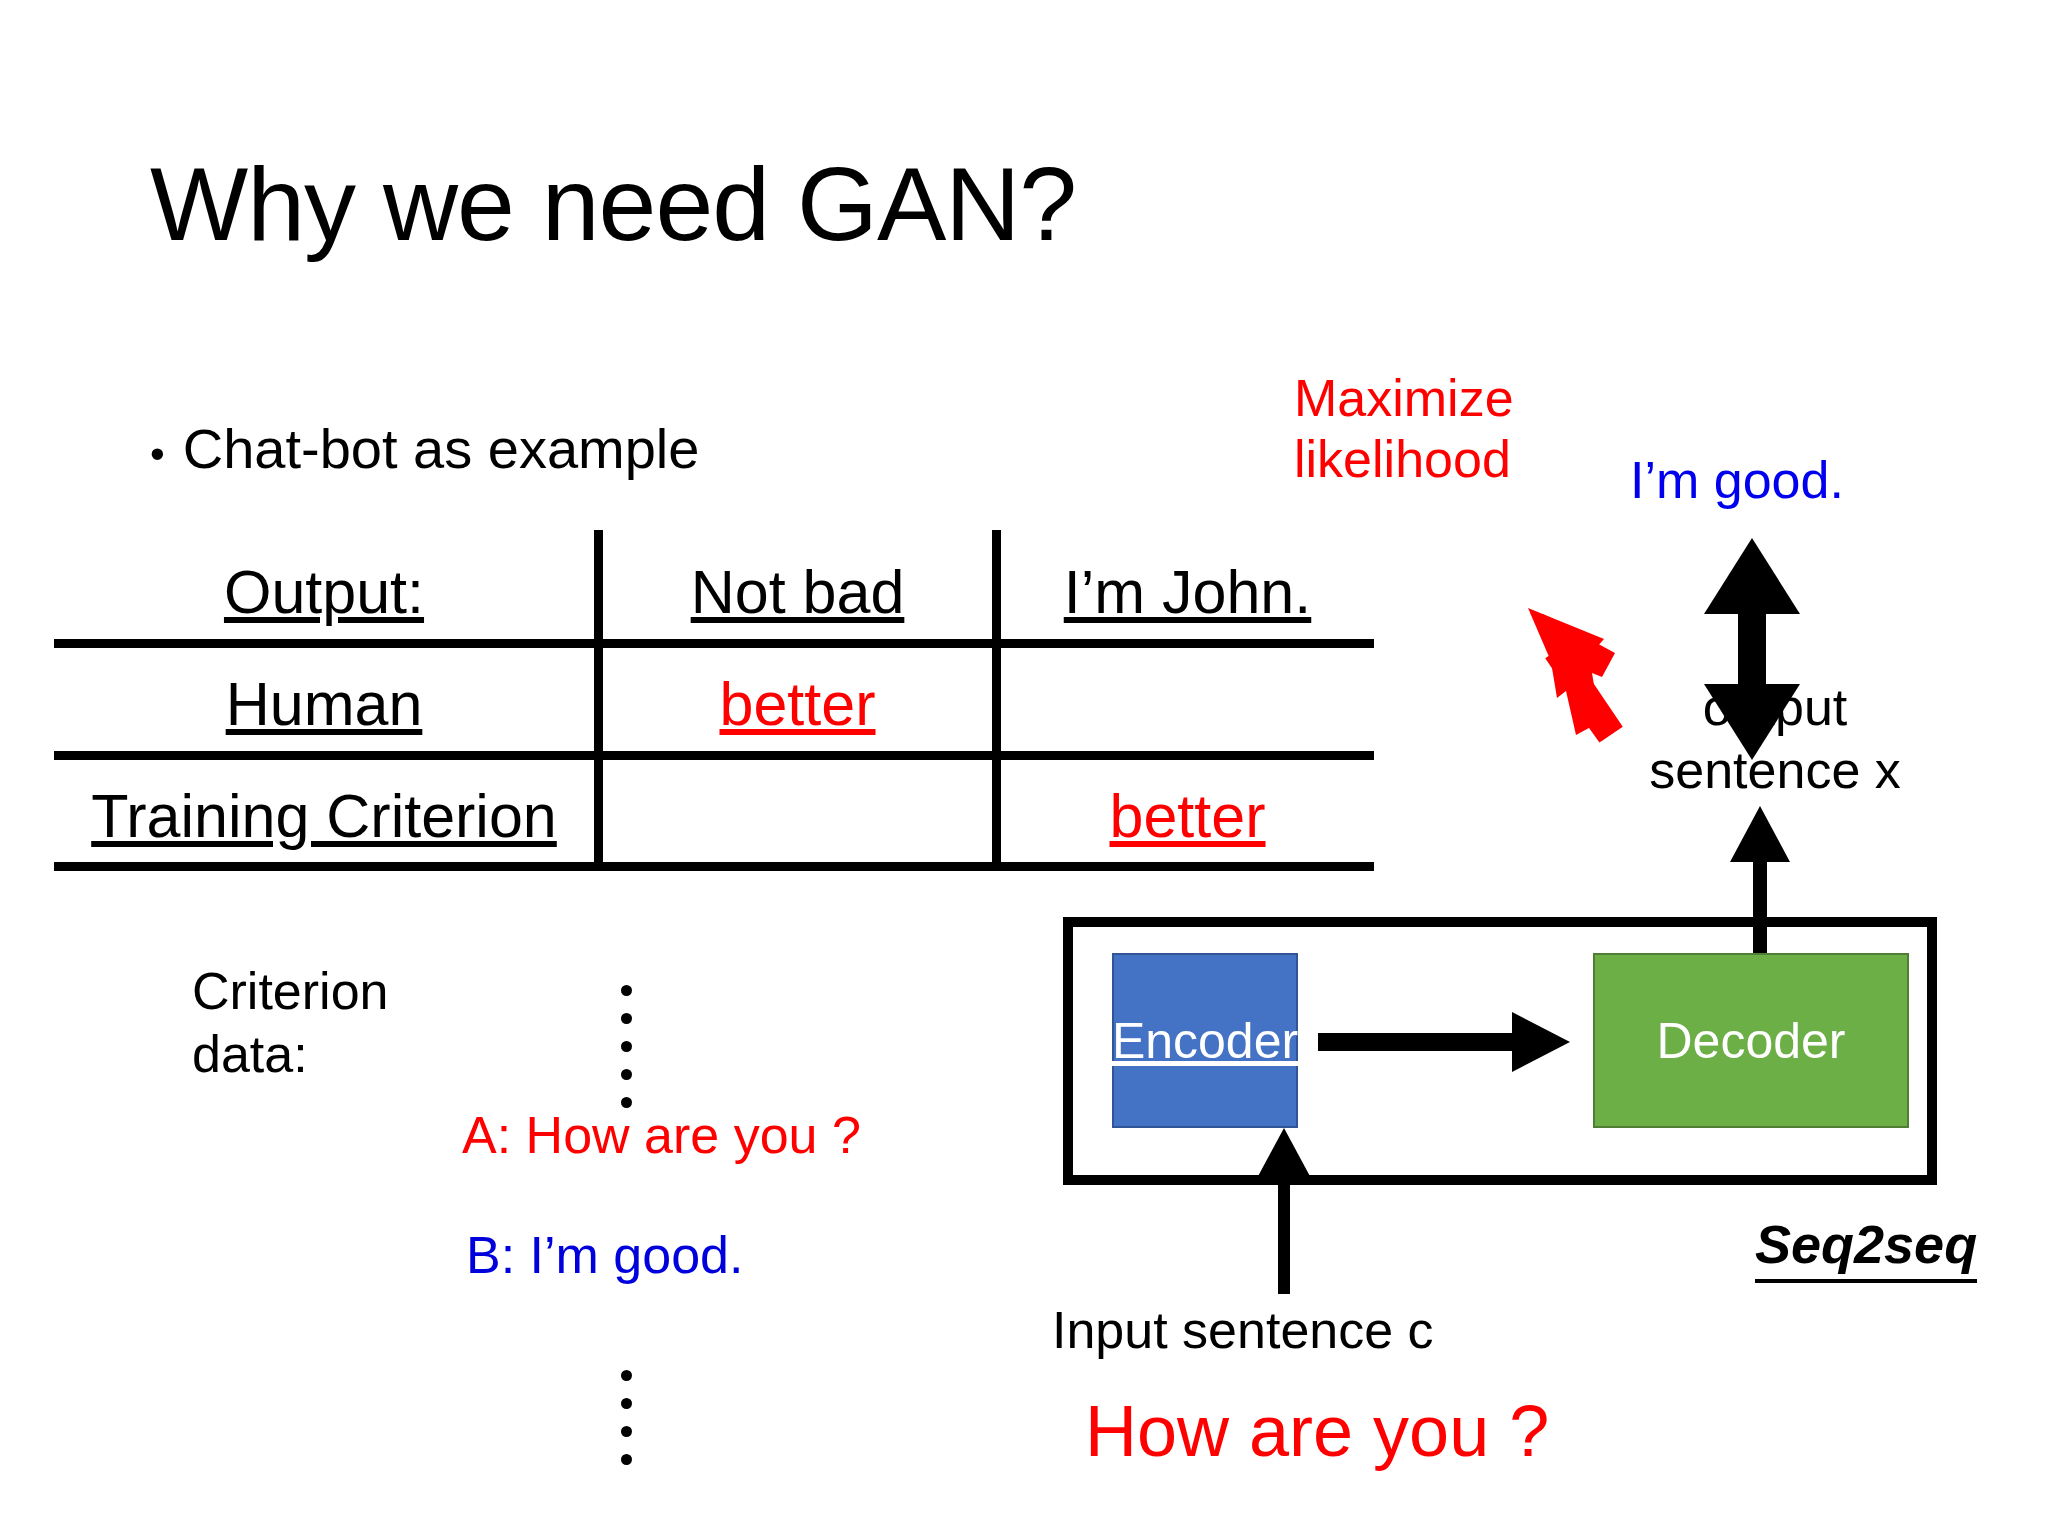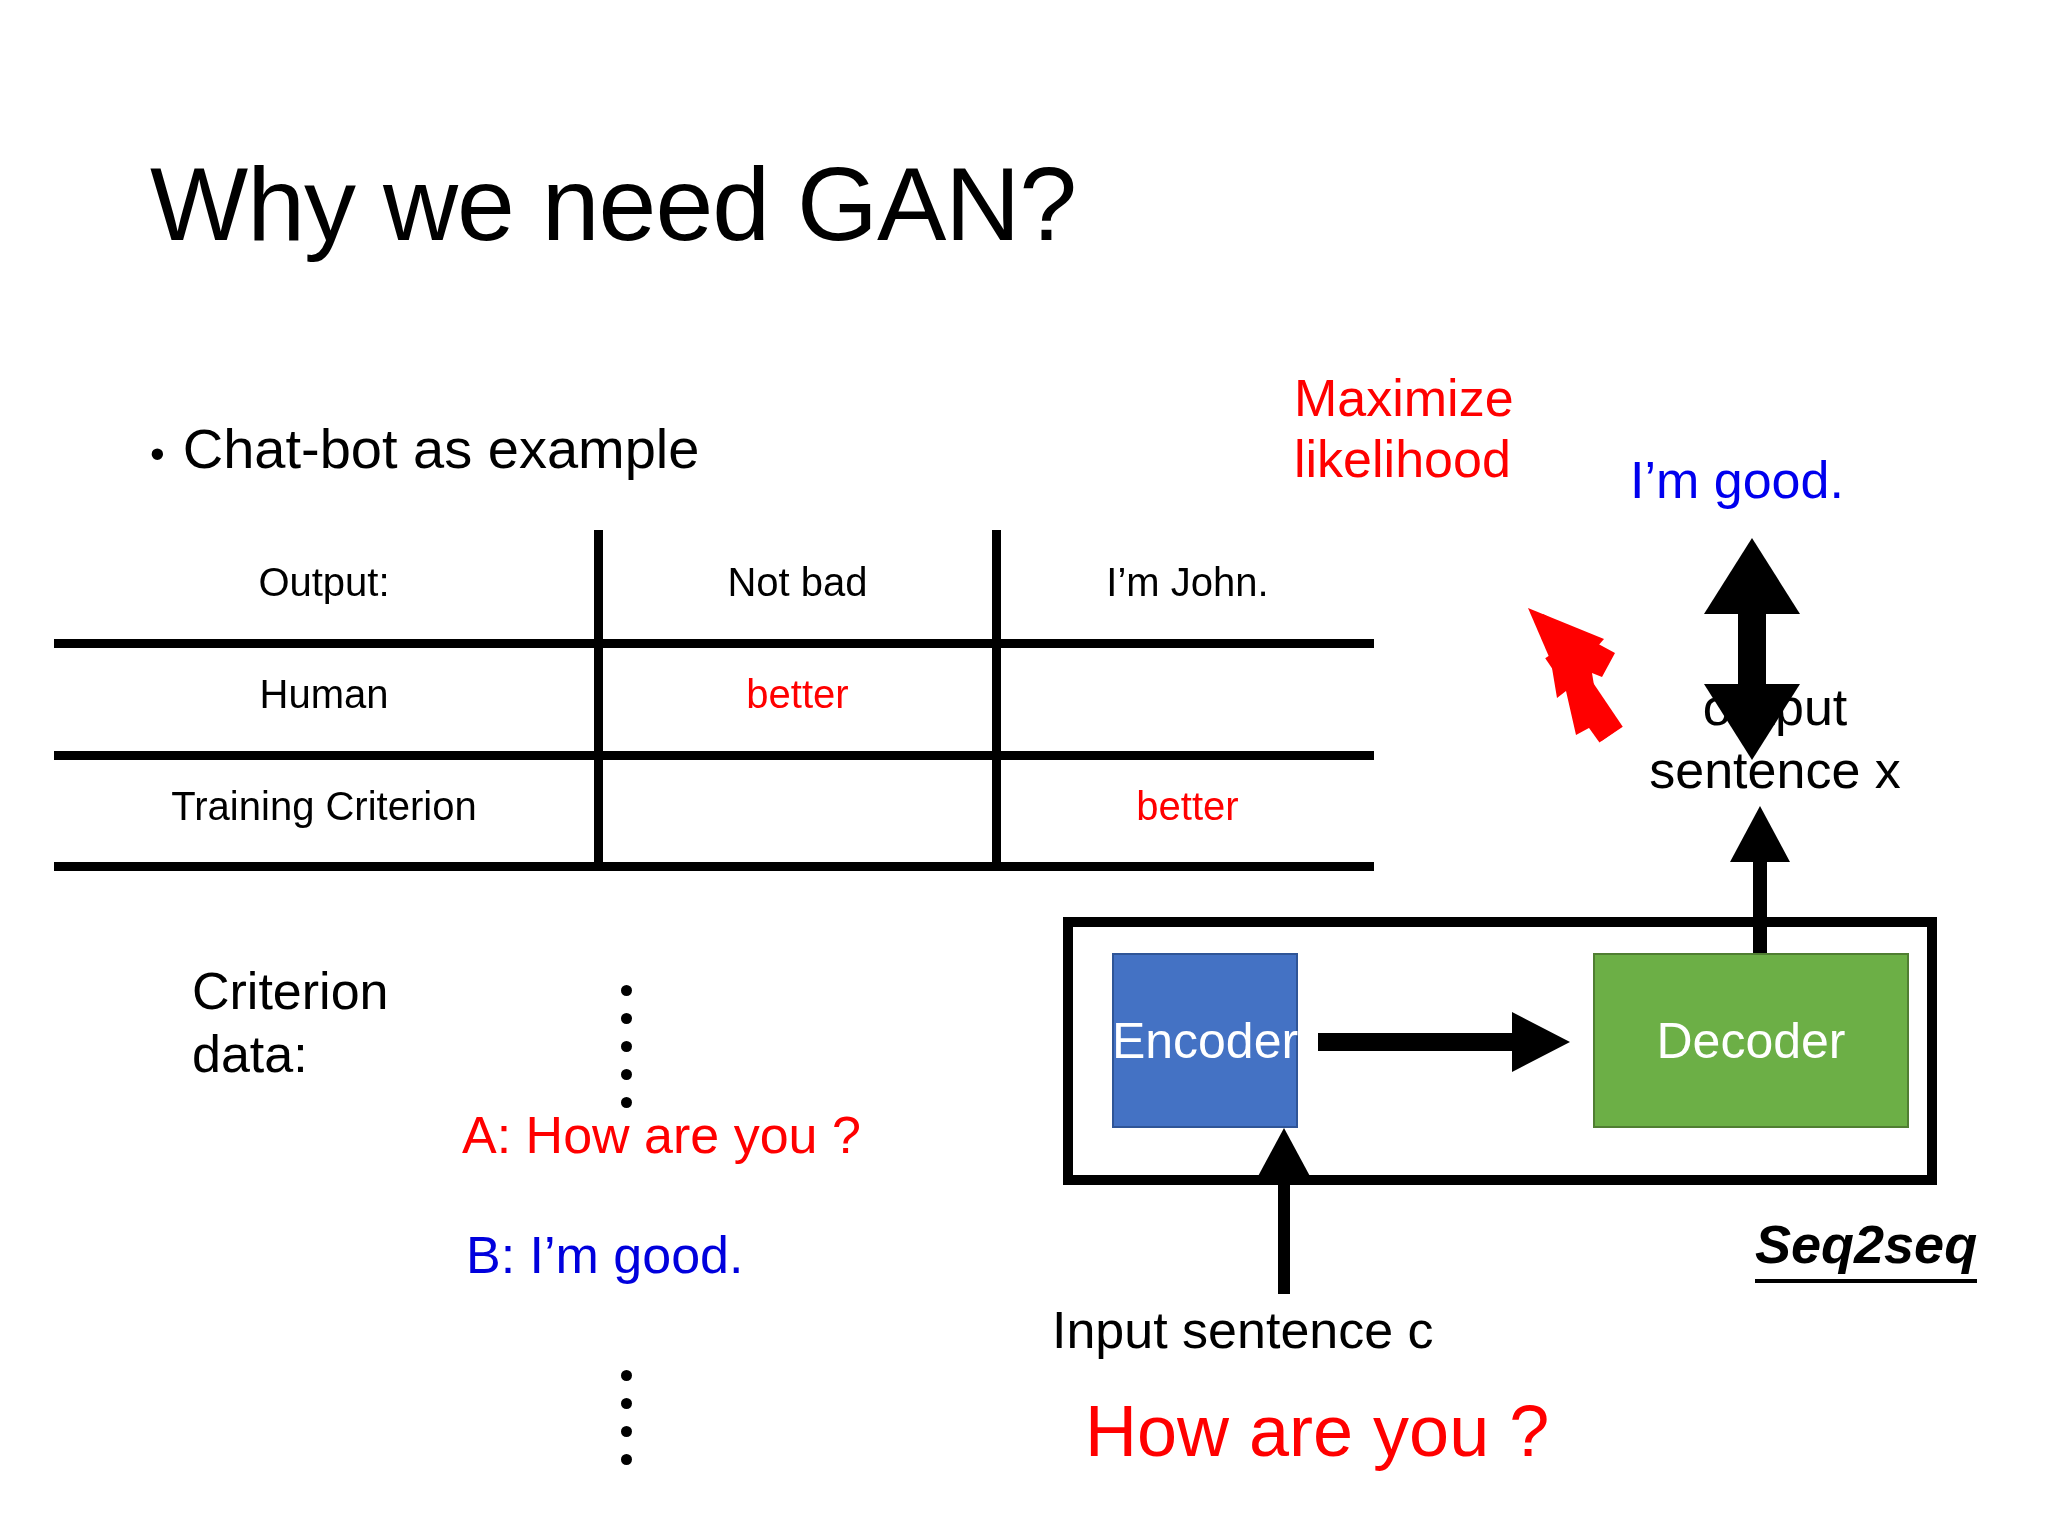--- a/index.html
+++ b/index.html
@@ -70,23 +70,24 @@
     width: 9px;
     height: 340px;
     background: #000000;
   }
   #vline-1 { left: 540px; }
   #vline-2 { left: 938px; }
 
   .tcell {
     position: absolute;
     text-align: center;
-    font-size: 40px;
+    font-size: 61px;
     line-height: 1;
     white-space: nowrap;
+    text-decoration: underline;
   }
   .col-a { left: 0px;   width: 540px; }
   .col-b { left: 549px; width: 389px; }
   .col-c { left: 947px; width: 373px; }
   .row-1 { top: 38px; }
   .row-2 { top: 150px; }
   .row-3 { top: 262px; }
   .red  { color: #FF0000; }
 
   
@@ -182,20 +183,21 @@
     color: #ffffff;
     box-sizing: border-box;
   }
   #encoder-box {
     left: 1112px;
     top: 953px;
     width: 186px;
     height: 175px;
     background: #4472C4;
     border: 2px solid #2F5597;
+    text-decoration: underline;
   }
   #decoder-box {
     left: 1593px;
     top: 953px;
     width: 316px;
     height: 175px;
     background: #6CAF46;
     border: 2px solid #507E32;
   }
   #seq2seq-label {

